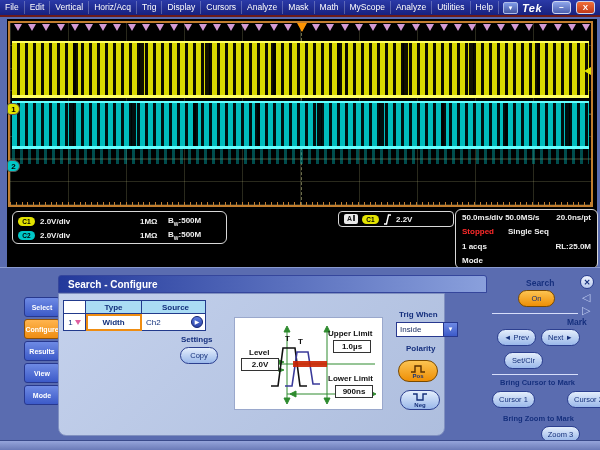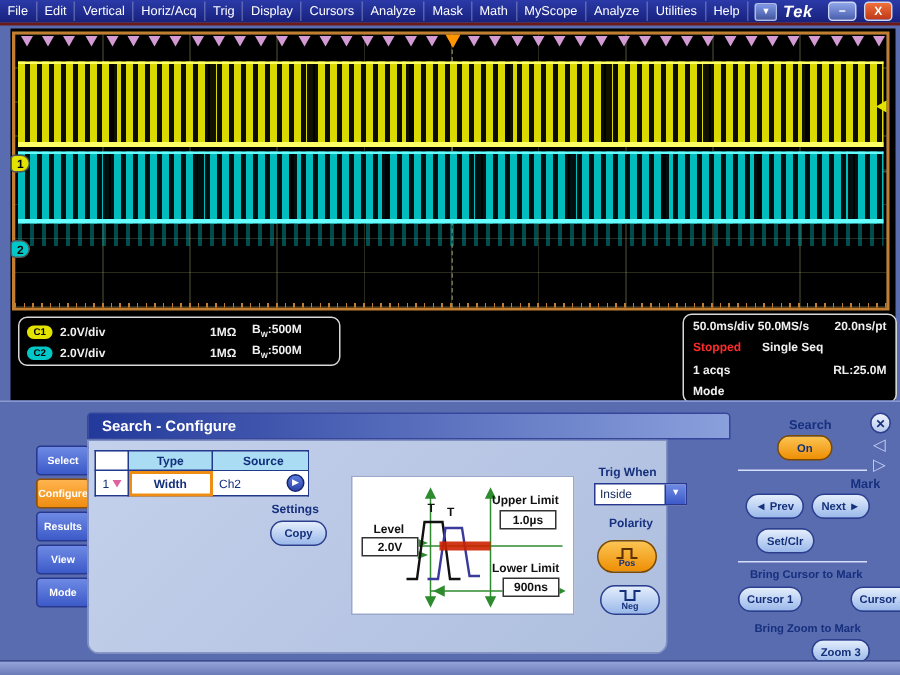--- a/index.html
+++ b/index.html
@@ -73,21 +73,21 @@
   #search-table { position:absolute; left:4px; top:6px; border:1px solid #223a8c; border-collapse:collapse; }
   #search-table th { background:#aadcf4; color:#12307c; font-size:8px; font-weight:bold; border:1px solid #223a8c; height:13px; }
   #search-table td { background:#fff; color:#12307c; font-size:8px; border:1px solid #223a8c; height:17px; }
   .cell-num { width:22px; text-align:center; }
   .mark-tri { display:inline-block; width:0; height:0; border-left:3px solid transparent; border-right:3px solid transparent; border-top:5px solid #e060a0; margin-left:2px; }
   .cell-type { width:56px; text-align:center; font-weight:bold; outline:2px solid #ef8d12; outline-offset:-2px; }
   .cell-source { width:64px; padding-left:4px; position:relative; }
   .play-btn { position:absolute; right:2px; top:2px; width:12px; height:12px; border-radius:50%; background:linear-gradient(180deg,#5c7ce0,#2c44a8); border:1px solid #16246e; color:#fff; font-size:6px; text-align:center; line-height:11px; }
 
   .dlg-label { position:absolute; color:#16307e; font-size:8px; font-weight:bold; }
-  .pill { position:absolute; background:linear-gradient(180deg,#e4eefc,#9ab8ea); border:1px solid #2c3f8f; border-radius:9px; color:#15307a; font-size:7.5px; font-weight:bold; text-align:center; }
+  .pill { position:absolute; background:linear-gradient(180deg,#e4eefc,#9ab8ea); border:1px solid #2c3f8f; border-radius:9px; color:#15307a; font-size:7.5px; font-weight:normal; text-align:center; }
   .pill.orange { background:linear-gradient(180deg,#fcc452,#ee8f06); border-color:#7a4a00; }
 
   
   #diagram { position:absolute; left:175px; top:23px; width:149px; height:93px; background:#fff; border:1px solid #9aa8cc; }
   .dg-label { position:absolute; color:#111; font-size:8px; font-weight:bold; }
   .dg-value { position:absolute; width:38px; height:13px; background:#fff; border:1.5px solid #333; font-size:8px; font-weight:bold; color:#111; text-align:center; line-height:11px; }
 
   
   #combo { position:absolute; left:337px; top:28px; width:62px; height:15px; background:#fff; border:1px solid #27388e; font-size:8px; color:#13275e; line-height:14px; padding-left:3px; }
   #combo-btn { position:absolute; right:0; top:0; width:14px; height:13px; background:linear-gradient(180deg,#6e8ae4,#3c5ac8); color:#fff; font-size:6px; text-align:center; line-height:13px; border-left:1px solid #27388e; }
@@ -203,20 +203,28 @@
       </div>
       <div class="ch-row">
         <div class="ch-badge" id="badge-c2" style="background: rgb(0, 200, 200);">C2</div>
         <div class="ch-scale">2.0V/div</div>
         <div style="width:42px"></div>
         <div class="ch-imp">1MΩ</div>
         <div><span>B</span><sub style="font-size:5px">W</sub><span>:500M</span></div>
       </div>
     </div>
 
+    <div class="robox" id="trig-readout">
+      <div class="a-badge"><span>A</span><span style="display:inline-block;width:2px;height:6px;background:#333;margin-left:1px;"></span></div>
+      <div class="ch-badge" style="background:#e3e300;margin:0;">C1</div>
+      <svg width="9" height="11" viewBox="0 0 9 11">
+          <path d="M1 10 L3.5 10 L5.5 1 L8 1" stroke="#fff" stroke-width="1.4" fill="none"></path>
+        </svg>
+      <div>2.2V</div>
+    </div>
 
     <div class="robox" id="horiz-readout">
       <div class="hrow">
         <span><span>50.0ms/div</span> <span>50.0MS/s</span></span>
         <span>20.0ns/pt</span>
       </div>
       <div class="hrow" style="justify-content:flex-start;gap:14px;">
         <span class="stopped">Stopped</span>
         <span class="seq">Single Seq</span>
       </div>

